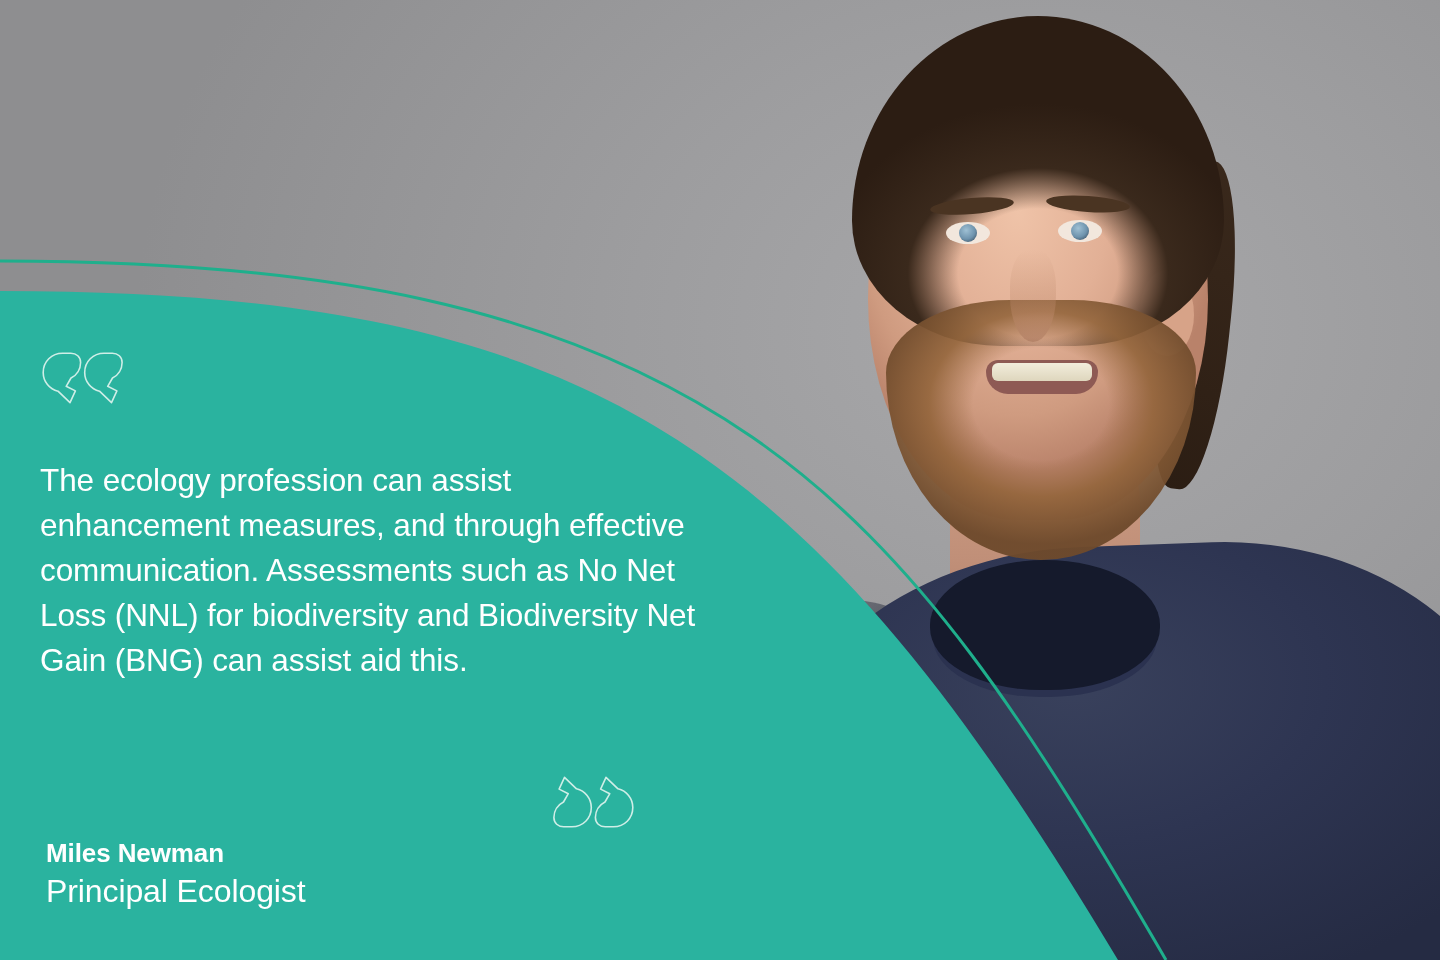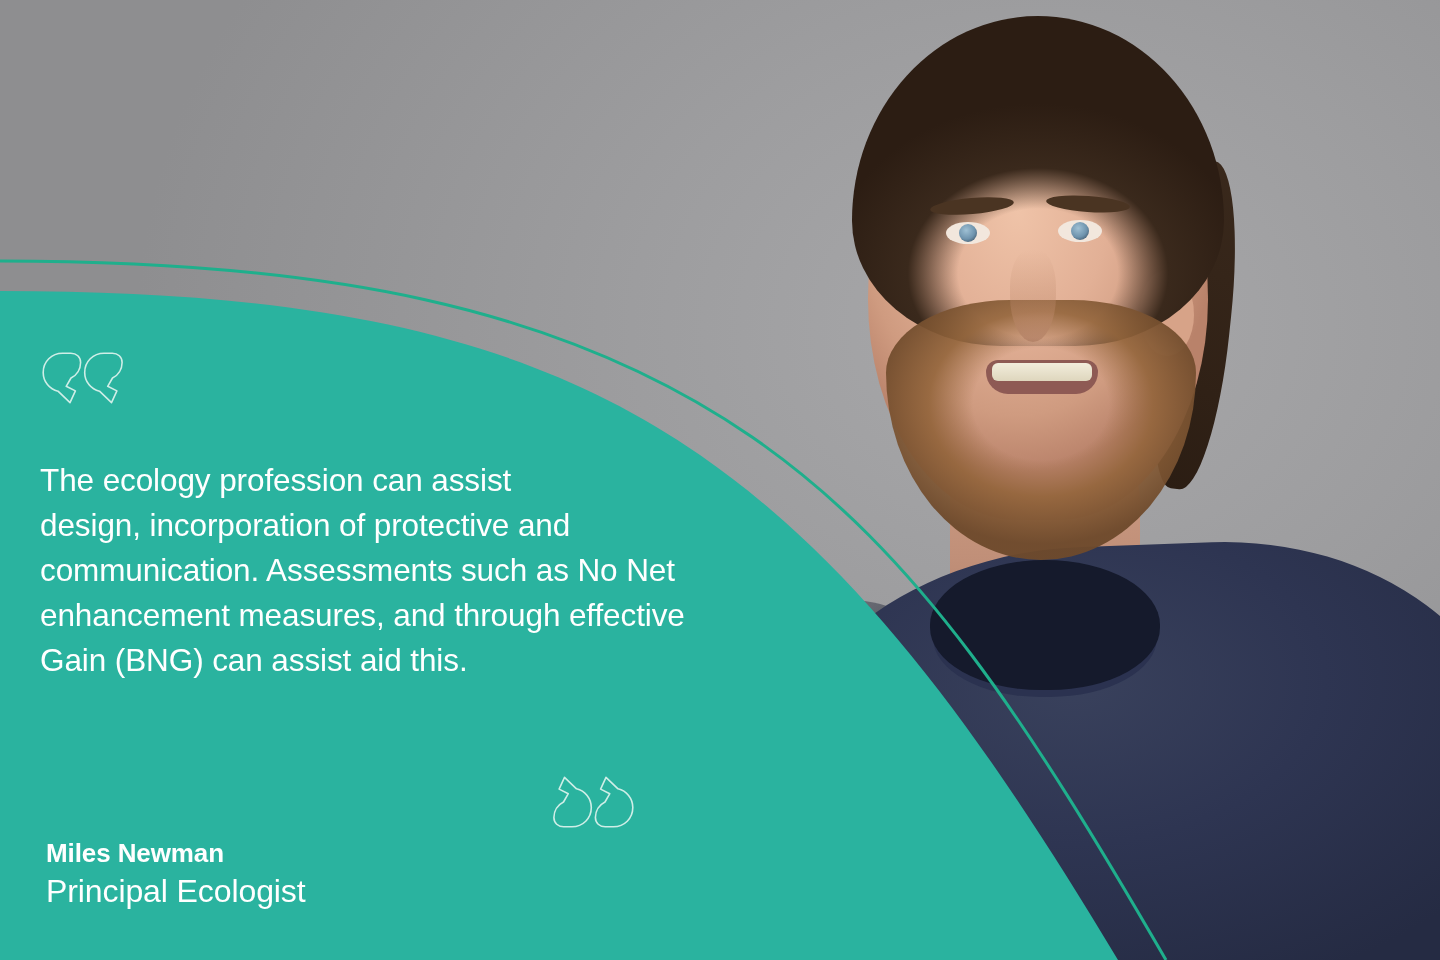--- a/index.html
+++ b/index.html
@@ -247,23 +247,23 @@
                  L 28.0 50.6 L 33.4 38.9 L 24.2 34.3 L 29.0 26.0
                  C 34.6 23.2 38.6 17.3 38.6 10.4 C 38.6 5.0 34.4 1.2 28.8 1.2 Z"></path>
         <path d="M62.0 1.2 C 51.1 1.2 42.7 9.6 42.7 20.4 C 42.7 29.6 49.0 37.2 57.5 39.2
                  L 69.5 50.6 L 74.9 38.9 L 65.7 34.3 L 70.5 26.0
                  C 76.1 23.2 80.1 17.3 80.1 10.4 C 80.1 5.0 75.9 1.2 70.3 1.2 Z"></path>
       </g>
     </svg>
 
     <div class="quote-text">
       <span class="ln">The ecology profession can assist</span>
-      <span class="ln">design, incorporation of protective and</span>
+      <span class="ln">enhancement measures, and through effective</span>
       <span class="ln">communication. Assessments such as No Net</span>
-      <span class="ln">enhancement measures, and through effective</span>
+      <span class="ln">Loss (NNL) for biodiversity and Biodiversity Net</span>
       <span class="ln">Gain (BNG) can assist aid this.</span>
     </div>
 
     <svg class="quote-glyph-close" viewBox="0 0 82 52">
       <g fill="none" stroke="#cfeee7" stroke-width="1.6" stroke-linejoin="round" transform="rotate(180 41 26)">
         <path d="M20.5 1.2 C 9.6 1.2 1.2 9.6 1.2 20.4 C 1.2 29.6 7.5 37.2 16.0 39.2
                  L 28.0 50.6 L 33.4 38.9 L 24.2 34.3 L 29.0 26.0
                  C 34.6 23.2 38.6 17.3 38.6 10.4 C 38.6 5.0 34.4 1.2 28.8 1.2 Z"></path>
         <path d="M62.0 1.2 C 51.1 1.2 42.7 9.6 42.7 20.4 C 42.7 29.6 49.0 37.2 57.5 39.2
                  L 69.5 50.6 L 74.9 38.9 L 65.7 34.3 L 70.5 26.0

